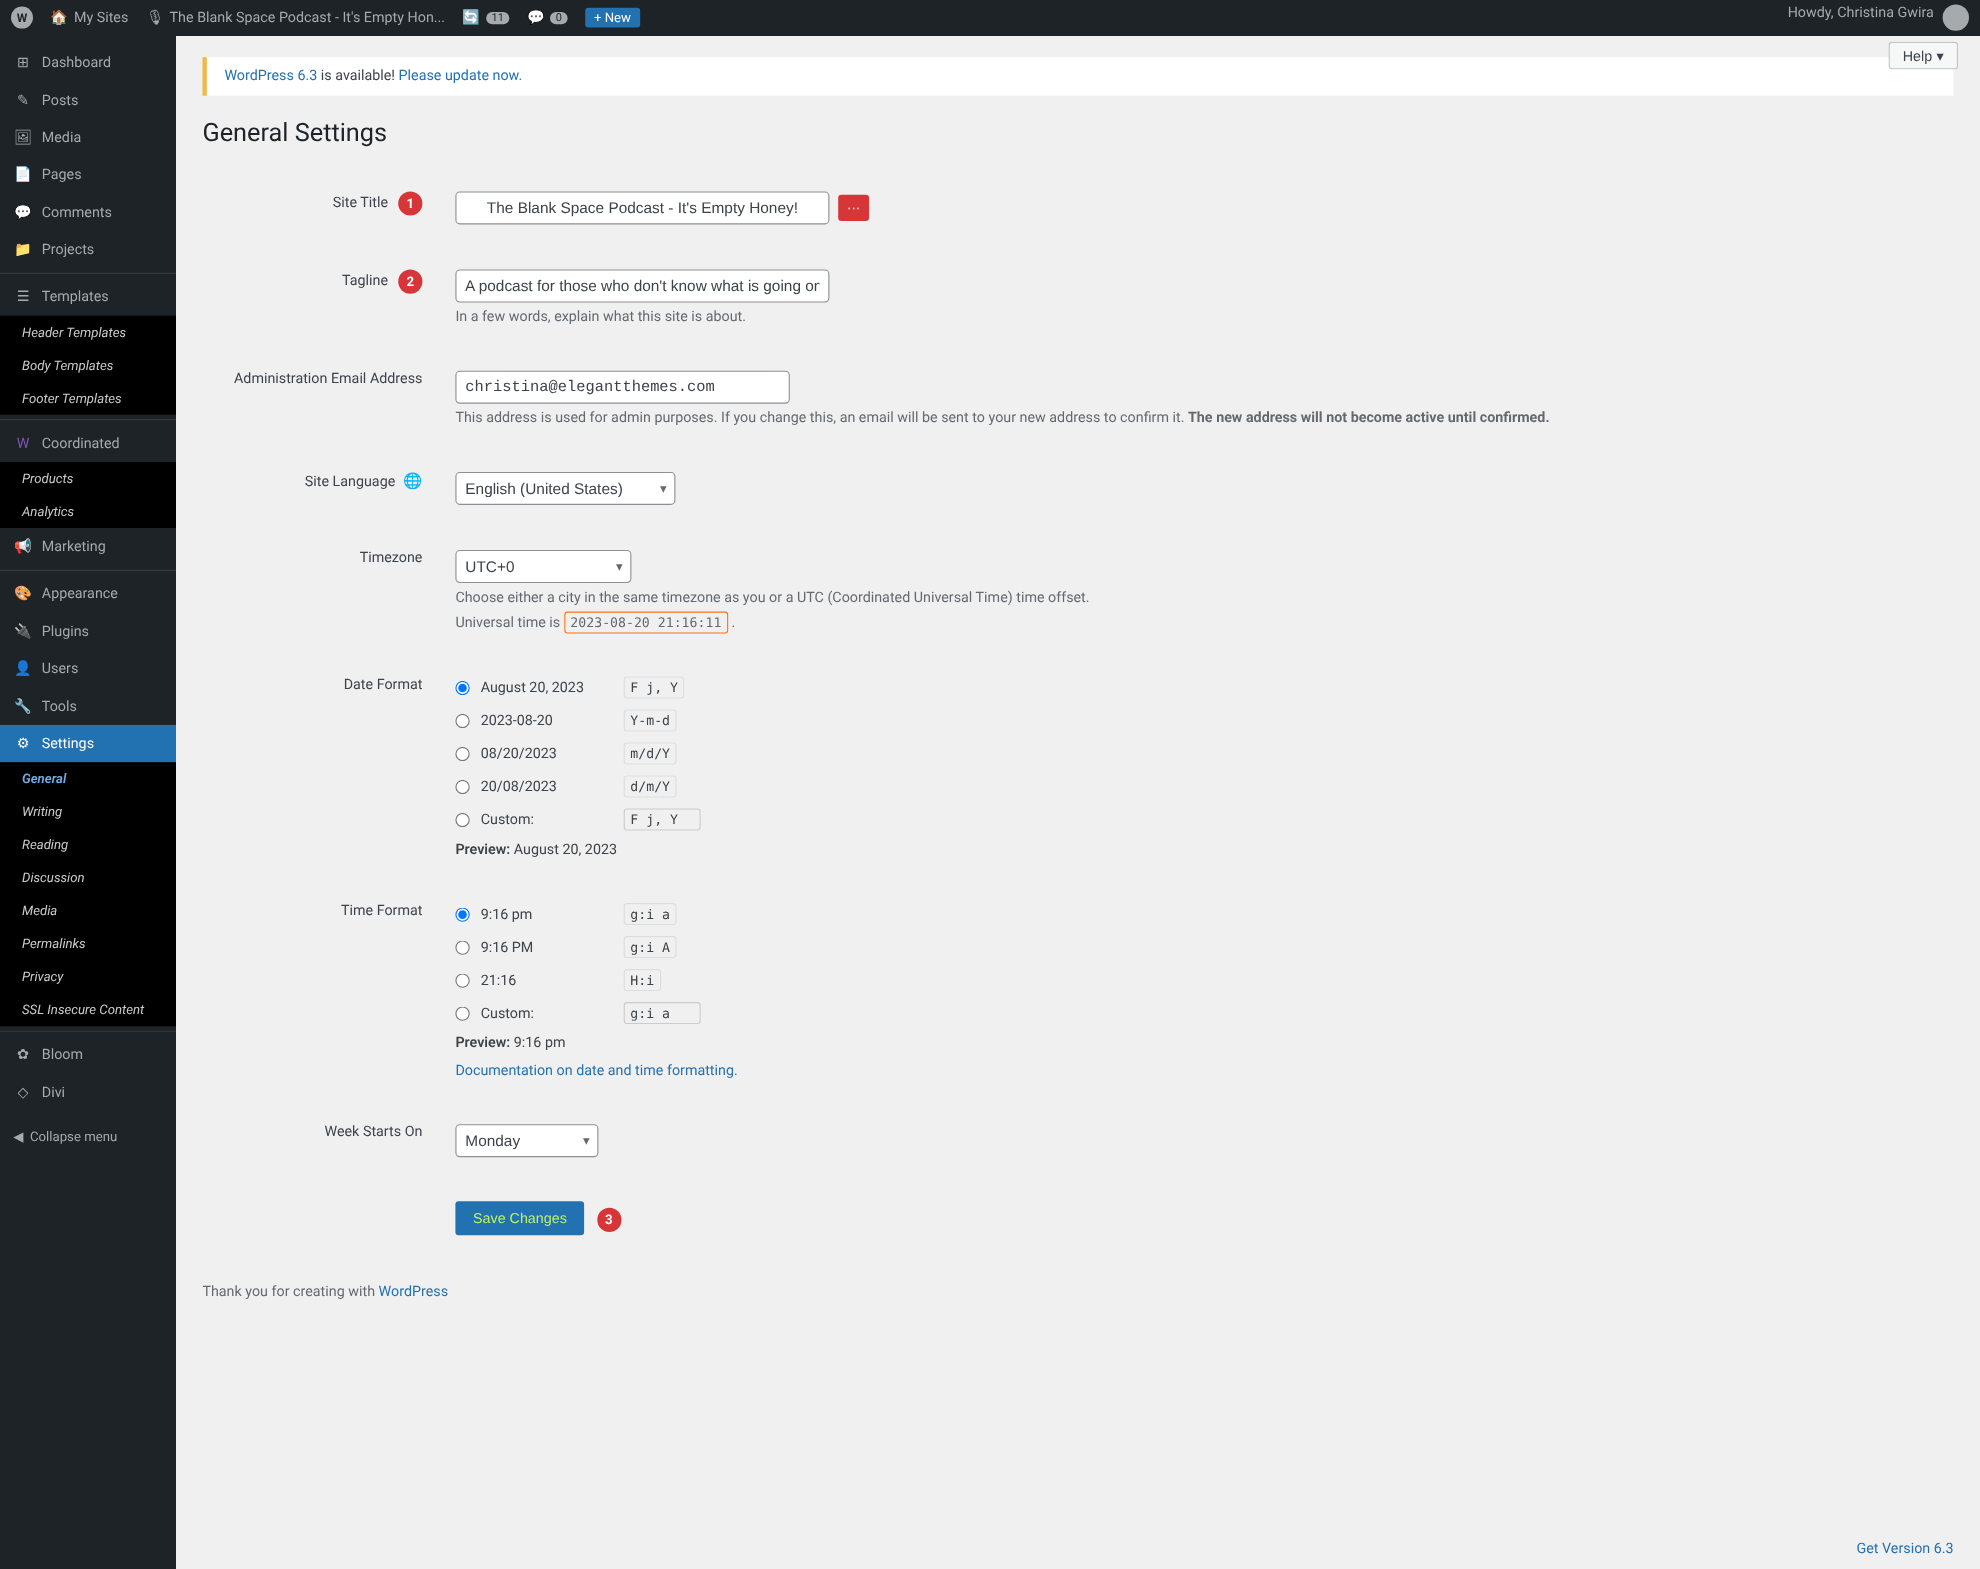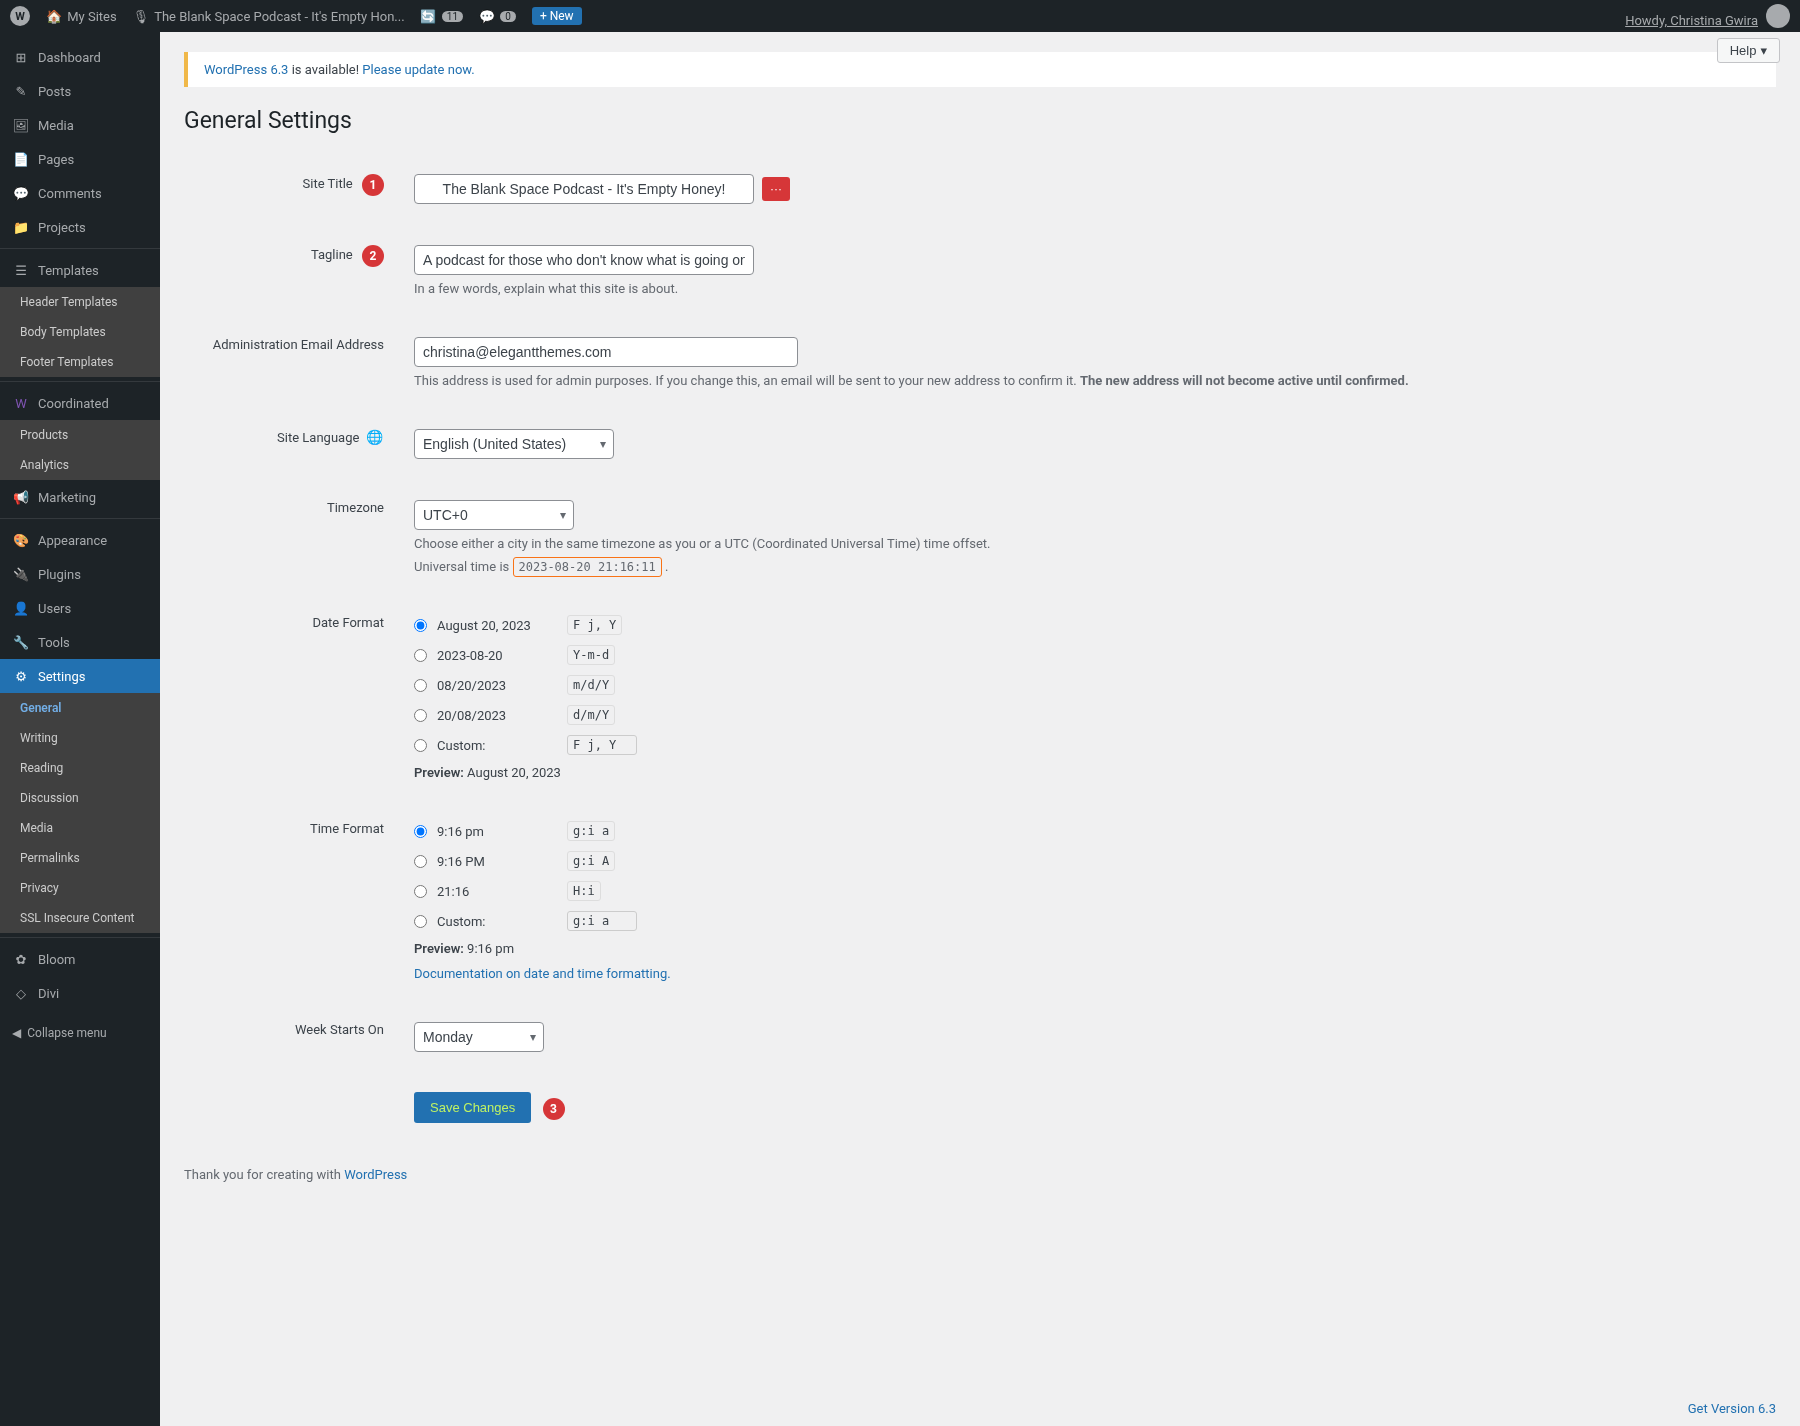--- a/index.html
+++ b/index.html
@@ -2,36 +2,36 @@
 <html><head>
   <meta charset="utf-8">
   <style>
     * { box-sizing: border-box; margin: 0; padding: 0; }
     body { font-family: -apple-system, BlinkMacSystemFont, "Segoe UI", Roboto, sans-serif; font-size: 13px; background: #f0f0f1; color: #3c434a; }
 
     
     .top-bar { background: #1d2327; height: 32px; display: flex; align-items: center; padding: 0 10px; gap: 16px; position: fixed; top: 0; left: 0; right: 0; z-index: 100; }
     .top-bar-item { color: #a7aaad; font-size: 13px; display: flex; align-items: center; gap: 5px; cursor: pointer; white-space: nowrap; }
     .top-bar-logo { width: 20px; height: 20px; background: #a7aaad; border-radius: 50%; display: flex; align-items: center; justify-content: center; color: #1d2327; font-weight: bold; font-size: 11px; }
-    .top-bar-right { margin-left: auto; color: #a7aaad; font-size: 13px; display: flex; align-items: flex-end; gap: 8px; text-decoration: underline; }
+    .top-bar-right { margin-left: auto; color: #a7aaad; font-size: 13px; display: flex; align-items: flex-start; gap: 8px; }
     .top-bar-new { background: #2271b1; color: #fff; padding: 2px 8px; border-radius: 3px; font-size: 12px; cursor: pointer; }
     .top-bar-badge { background: #a7aaad; color: #1d2327; border-radius: 10px; padding: 0 5px; font-size: 10px; text-align: center; }
 
     
     .layout { display: flex; margin-top: 32px; min-height: calc(100vh - 32px); }
 
     
     .sidebar { width: 160px; background: #1d2327; flex-shrink: 0; padding-top: 8px; position: fixed; top: 32px; left: 0; bottom: 0; overflow-y: auto; z-index: 50; }
     .sidebar-item { display: flex; align-items: center; gap: 8px; padding: 8px 12px; color: #a7aaad; cursor: pointer; font-size: 13px; text-decoration: none; white-space: nowrap; }
     .sidebar-item.active { background: #2271b1; color: #fff; }
     .sidebar-item.sub-item { padding-left: 16px; font-size: 12px; }
     .sidebar-item.sub-item.active { background: transparent; color: #72aee6; font-weight: 600; }
     .sidebar-icon { width: 18px; height: 18px; display: flex; align-items: center; justify-content: center; flex-shrink: 0; }
     .sidebar-divider { border-top: 1px solid rgba(255,255,255,0.1); margin: 4px 0; }
-    .sub-menu { background: #404040; }
+    .sub-menu { background: #000000; font-style: italic; }
     .sub-menu .sidebar-item { padding-left: 20px; font-size: 12px; color: #ccc; }
     .sub-menu .sidebar-item.active { color: #72aee6; background: transparent; }
 
     
     .main { margin-left: 160px; flex: 1; padding: 20px 24px; min-height: calc(100vh - 32px); }
 
     
     .update-notice { background: #fff; border-left: 4px solid #f0b849; padding: 10px 16px; margin-bottom: 20px; font-size: 13px; }
     .update-notice a { color: #2271b1; text-decoration: none; }
 
@@ -288,21 +288,21 @@
               <input type="text" class="text-input" style="width: 340px;" value="A podcast for those who don't know what is going on">
               <p class="description">In a few words, explain what this site is about.</p>
             </td>
           </tr>
 
           <tr>
             <th>
               <label>Administration Email Address</label>
             </th>
             <td>
-              <input type="email" class="text-input" style="width: 384px;" value="christina@elegantthemes.com">
+              <input type="email" class="text-input" style="width: 304px; font-family: Liberation Mono, monospace;" value="christina@elegantthemes.com">
               <p class="description">This address is used for admin purposes. If you change this, an email will be sent to your new address to confirm it. <strong>The new address will not become active until confirmed.</strong></p>
             </td>
           </tr>
 
           <tr>
             <th>
               <label>
                 <span>Site Language</span>
                 <span style="font-size:14px;margin-left:4px;">🌐</span>
               </label>

